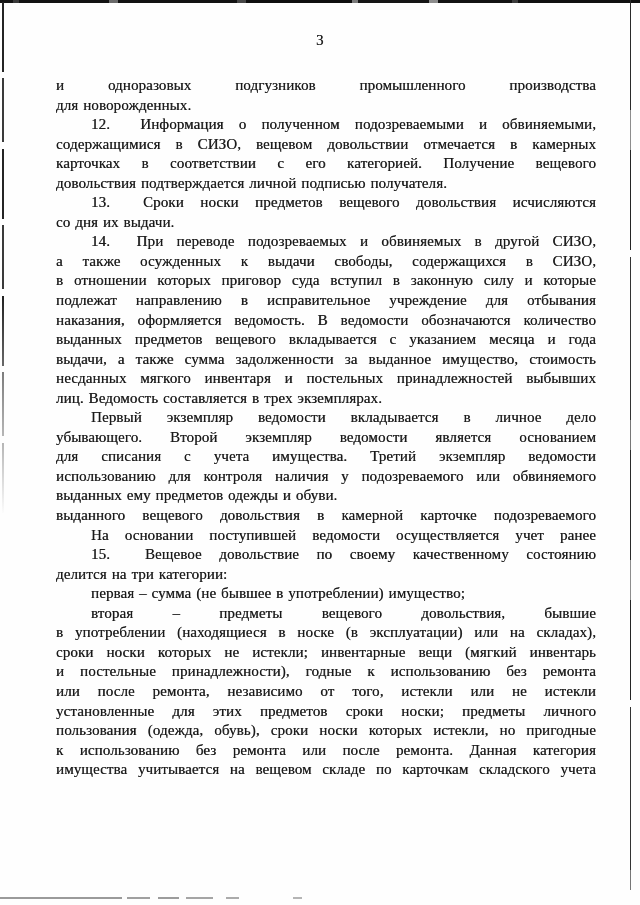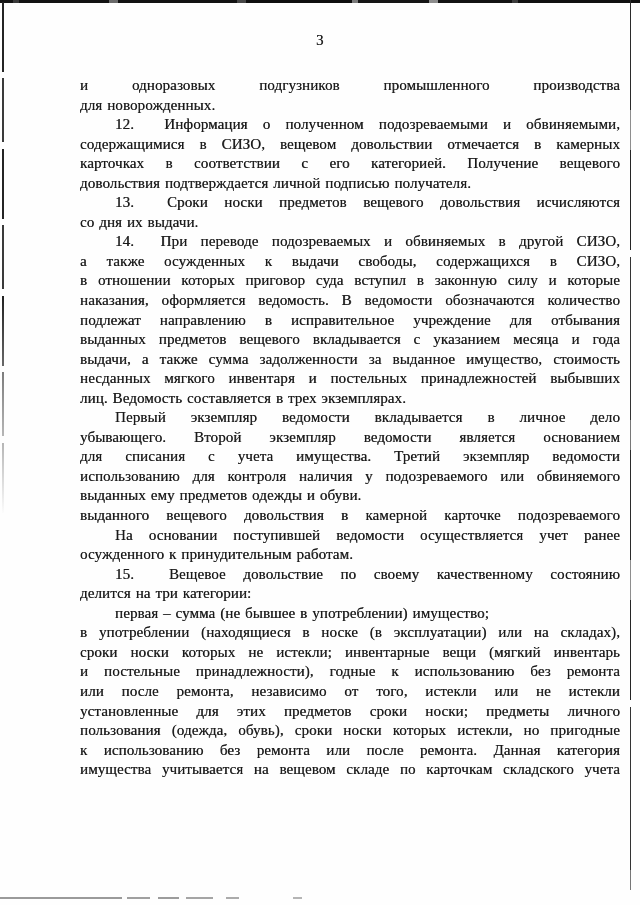--- a/index.html
+++ b/index.html
@@ -48,21 +48,21 @@
       #b5b5b5 77% 79.5%, rgba(0,0,0,0) 79.5% 100%);
   }
   
   .pageno{
     position:absolute;top:32px;left:0;width:100%;
     text-align:center;font-size:15px;letter-spacing:.5px;
     text-shadow:.3px 0 0 rgba(20,20,20,.7);
   }
   
   .textblock{
-    position:absolute;left:80px;top:76px;width:540px;
+    position:absolute;left:56px;top:76px;width:540px;
     font-size:15px;word-spacing:1px;letter-spacing:.1px;
     text-shadow:.3px 0 0 rgba(20,20,20,.7);
   }
   .ln{
     height:19.55px;line-height:19.55px;overflow:hidden;
     text-align:justify;text-align-last:justify;
   }
   .ln.left{text-align-last:left;}
   .ln.ind{padding-left:35px;}
 </style>
@@ -82,37 +82,37 @@
       <div class="ln left">для новорожденных.</div>
       <div class="ln ind">12.&nbsp; Информация о полученном подозреваемыми и обвиняемыми,</div>
       <div class="ln">содержащимися в СИЗО, вещевом довольствии отмечается в камерных</div>
       <div class="ln">карточках в соответствии с его категорией. Получение вещевого</div>
       <div class="ln left">довольствия подтверждается личной подписью получателя.</div>
       <div class="ln ind">13.&nbsp; Сроки носки предметов вещевого довольствия исчисляются</div>
       <div class="ln left">со дня их выдачи.</div>
       <div class="ln ind">14.&nbsp; При переводе подозреваемых и обвиняемых в другой СИЗО,</div>
       <div class="ln">а также осужденных к выдачи свободы, содержащихся в СИЗО,</div>
       <div class="ln">в отношении которых приговор суда вступил в законную силу и которые</div>
+      <div class="ln">подлежат направлению в исправительное учреждение для отбывания</div>
       <div class="ln">наказания, оформляется ведомость. В ведомости обозначаются количество</div>
-      <div class="ln">подлежат направлению в исправительное учреждение для отбывания</div>
       <div class="ln">выданных предметов вещевого вкладывается с указанием месяца и года</div>
       <div class="ln">выдачи, а также сумма задолженности за выданное имущество, стоимость</div>
       <div class="ln">несданных мягкого инвентаря и постельных принадлежностей выбывших</div>
       <div class="ln left">лиц. Ведомость составляется в трех экземплярах.</div>
       <div class="ln ind">Первый экземпляр ведомости вкладывается в личное дело</div>
       <div class="ln">убывающего. Второй экземпляр ведомости является основанием</div>
       <div class="ln">для списания с учета имущества. Третий экземпляр ведомости</div>
       <div class="ln">использованию для контроля наличия у подозреваемого или обвиняемого</div>
       <div class="ln left">выданных ему предметов одежды и обуви.</div>
       <div class="ln">выданного вещевого довольствия в камерной карточке подозреваемого</div>
       <div class="ln ind">На основании поступившей ведомости осуществляется учет ранее</div>
-      <div class="ln left">осужденного к принудительным работам.</div>
       <div class="ln ind">15.&nbsp; Вещевое довольствие по своему качественному состоянию</div>
       <div class="ln left">делится на три категории:</div>
       <div class="ln ind left">первая – сумма (не бывшее в употреблении) имущество;</div>
+      <div class="ln ind">вторая – предметы вещевого довольствия, бывшие</div>
       <div class="ln">в употреблении (находящиеся в носке (в эксплуатации) или на складах),</div>
       <div class="ln">сроки носки которых не истекли; инвентарные вещи (мягкий инвентарь</div>
       <div class="ln">и постельные принадлежности), годные к использованию без ремонта</div>
       <div class="ln">или после ремонта, независимо от того, истекли или не истекли</div>
       <div class="ln">установленные для этих предметов сроки носки; предметы личного</div>
       <div class="ln">пользования (одежда, обувь), сроки носки которых истекли, но пригодные</div>
       <div class="ln">к использованию без ремонта или после ремонта. Данная категория</div>
       <div class="ln">имущества учитывается на вещевом складе по карточкам складского учета</div>
     </div>
 </div>

